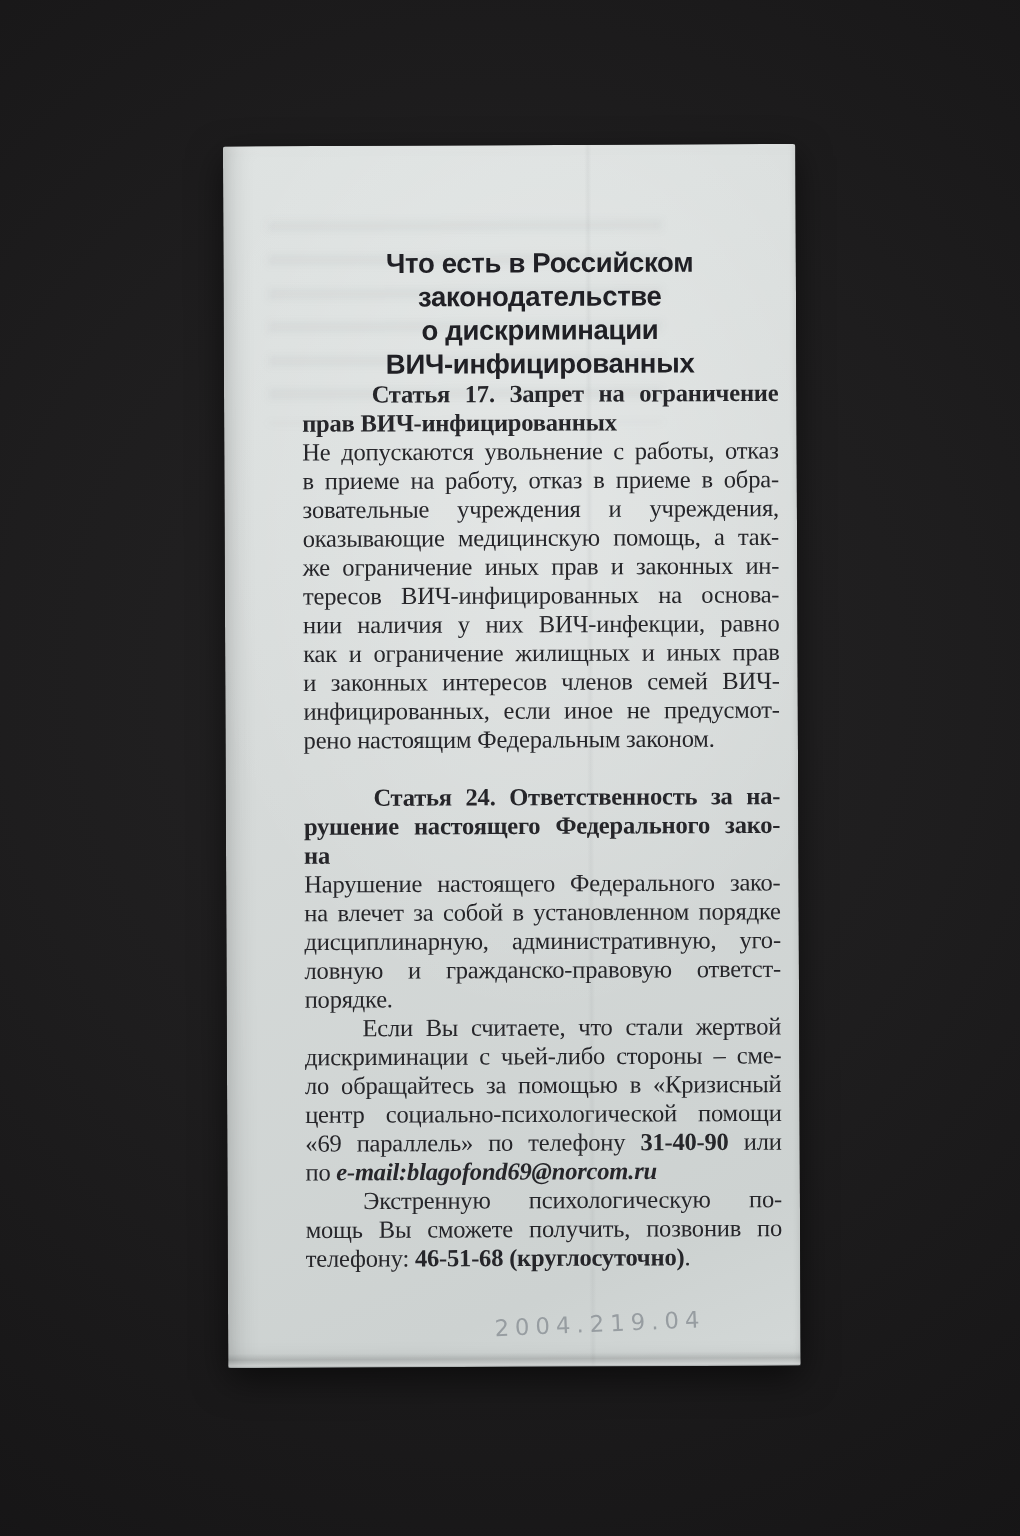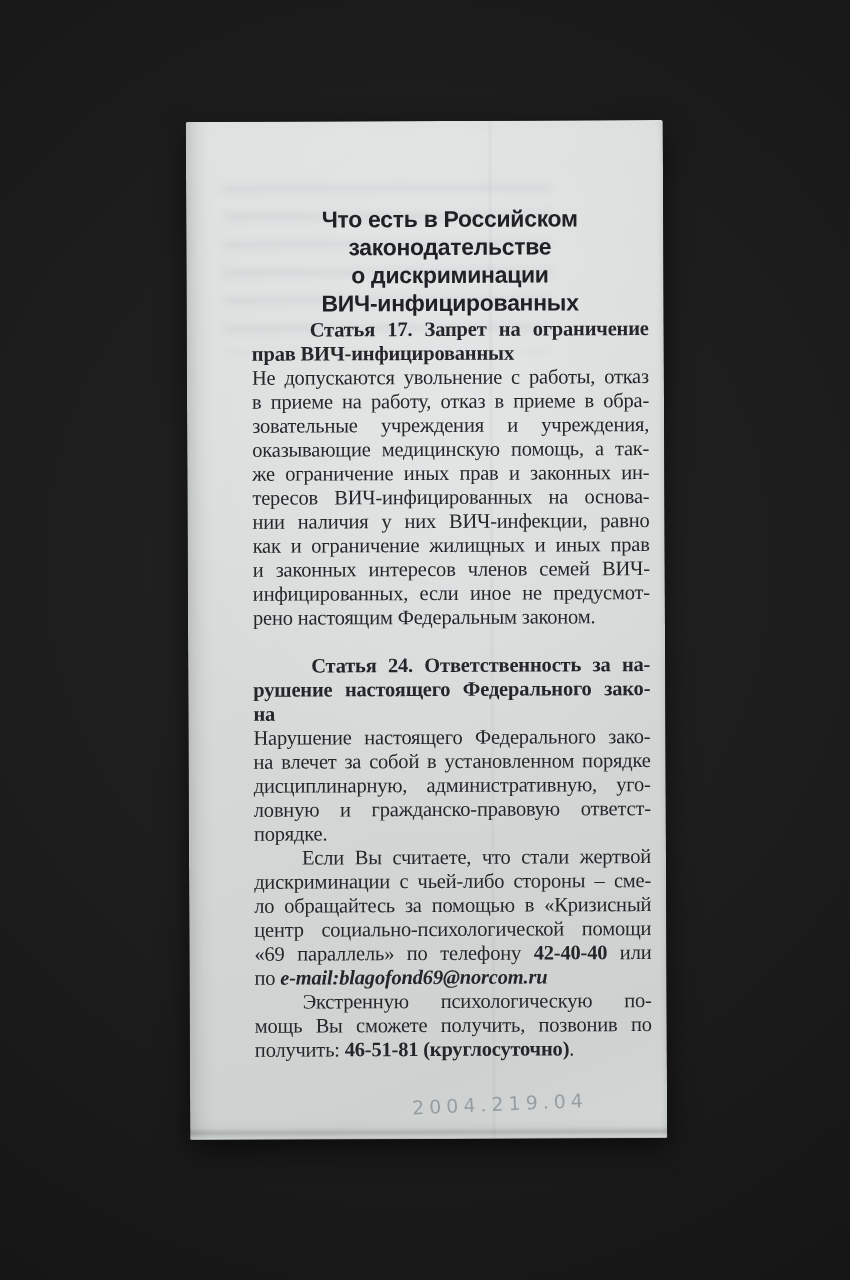--- a/index.html
+++ b/index.html
@@ -108,26 +108,26 @@
             <div class="line jst"><span>на влечет за собой в установленном порядке</span></div>
             <div class="line jst"><span>дисциплинарную, административную, уго-</span></div>
             <div class="line jst"><span>ловную и гражданско-правовую ответст-</span></div>
             <div class="line"><span>порядке.</span></div>
           </div>
           <div class="block body">
             <div class="line jst ind-b"><span>Если Вы считаете, что стали жертвой</span></div>
             <div class="line jst"><span>дискриминации с чьей-либо стороны – сме-</span></div>
             <div class="line jst"><span>ло обращайтесь за помощью в «Кризисный</span></div>
             <div class="line jst"><span>центр социально-психологической помощи</span></div>
-            <div class="line jst"><span>«69 параллель» по телефону </span><span class="b">42-40-40</span><span> или</span></div>
+            <div class="line jst"><span>«69 параллель» по телефону </span><span class="b">31-40-90</span><span> или</span></div>
             <div class="line"><span>по </span><span class="bi">e-mail:blagofond69@norcom.ru</span></div>
           </div>
           <div class="block body">
             <div class="line jst ind-b"><span>Экстренную психологическую по-</span></div>
             <div class="line jst"><span>мощь Вы сможете получить, позвонив по</span></div>
-            <div class="line"><span>получить: </span><span class="b">46-51-81 (круглосуточно)</span><span>.</span></div>
+            <div class="line"><span>телефону: </span><span class="b">46-51-68 (круглосуточно)</span><span>.</span></div>
           </div>
         </div>
     </div>
     <div class="accession">2004.219.04</div>
     <div class="fold-edge"></div>
   </div>
 </div>
 
 </body></html>

